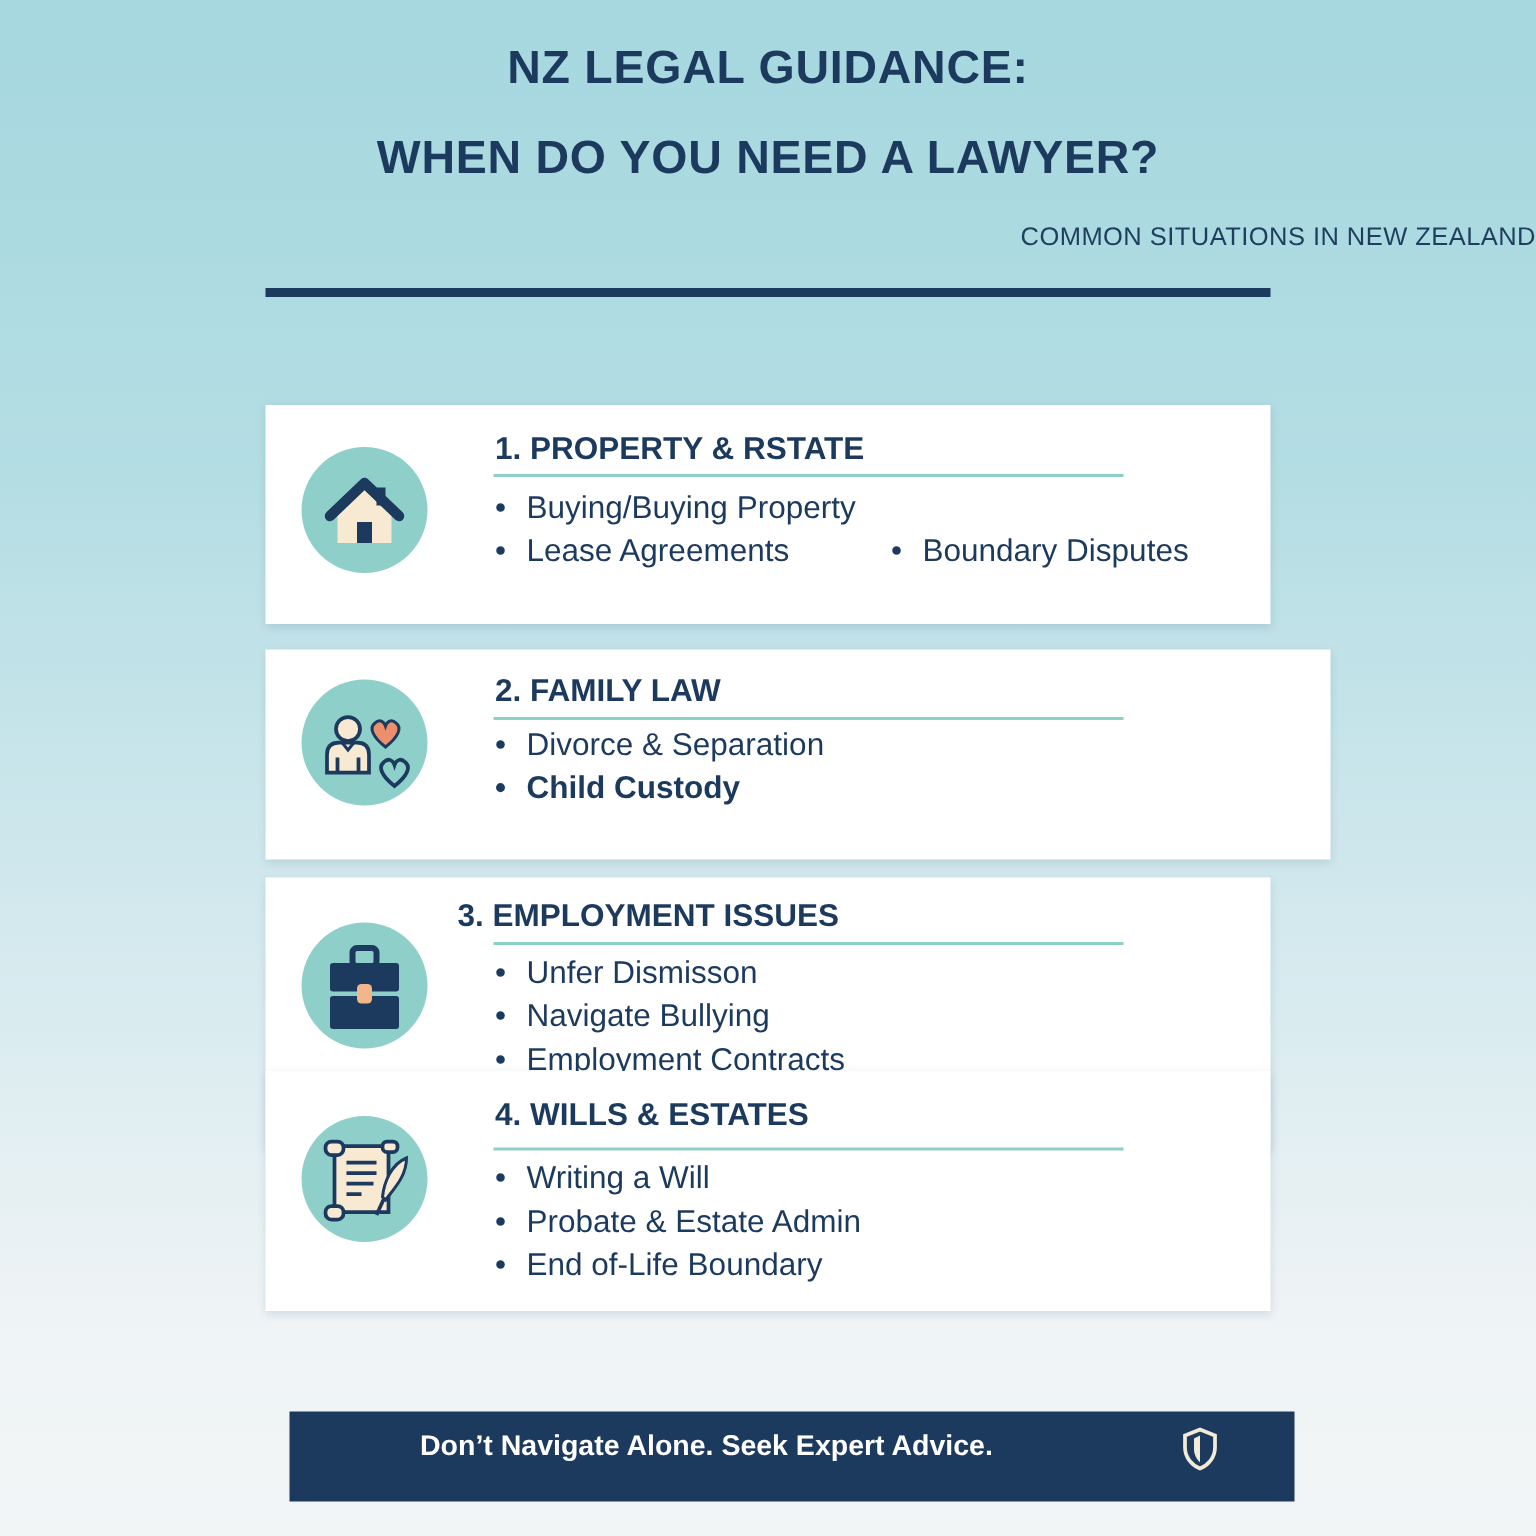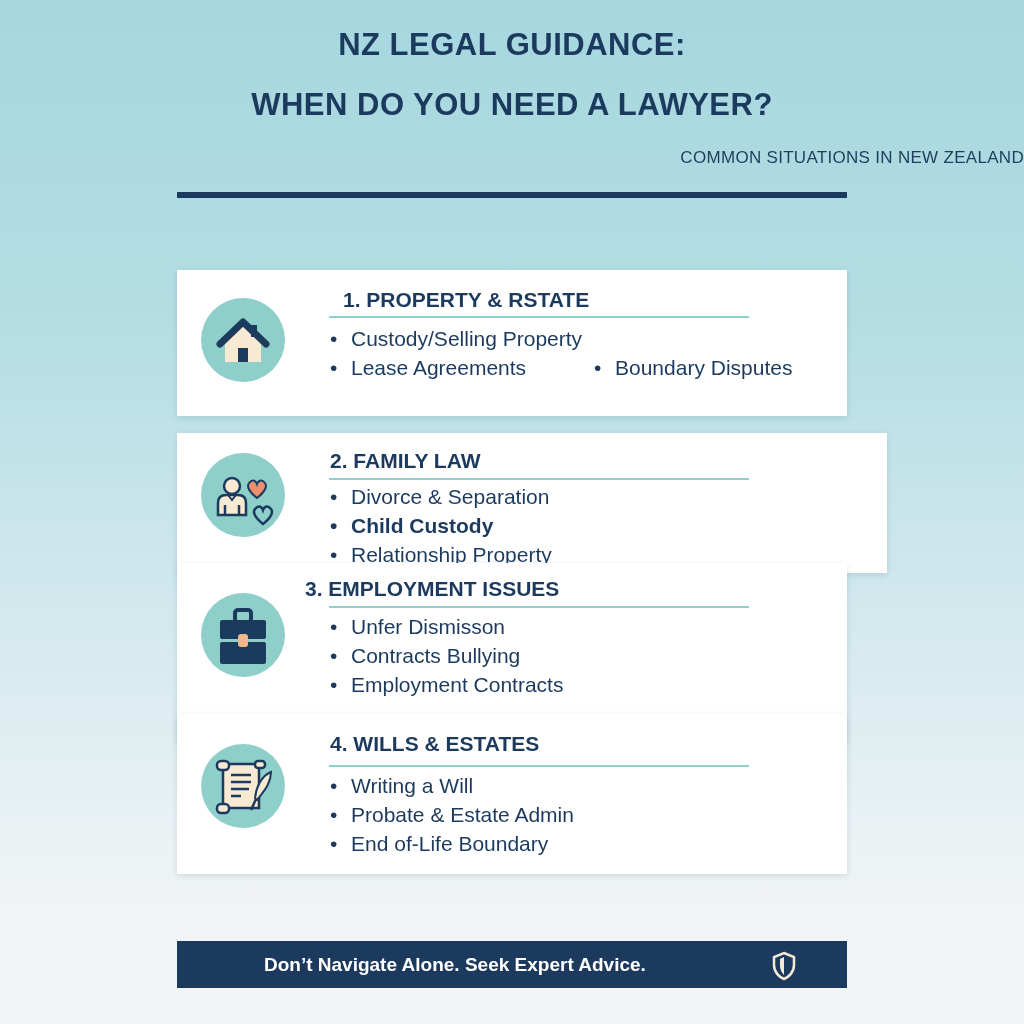--- a/index.html
+++ b/index.html
@@ -33,21 +33,21 @@
   .card-title {
     position:absolute; left:153px; font-weight:700; font-size:21px; color:#1c3a5e;
     white-space:nowrap;
   }
   .card-rule { position:absolute; left:152px; width:420px; height:2px; background:#8ecfca; }
   .bullet {
     position:absolute; font-size:21px; color:#1c3a5e; white-space:nowrap;
   }
   .bullet::before { content:"•"; display:inline-block; width:21px; }
   .footer {
-    position:absolute; left:177px; top:941px; width:670px; height:47px; background:#1c3a5e;
+    position:absolute; left:193px; top:941px; width:670px; height:60px; background:#1c3a5e;
   }
   .footer-text {
     position:absolute; left:87px; top:13px; font-weight:700; font-size:19px; color:#ffffff; white-space:nowrap;
   }
   .shield { position:absolute; left:594px; top:10px; width:26px; height:30px; }
 </style>
 </head>
 <body>
 
 <div class="title t1" style="top:24px;">NZ LEGAL GUIDANCE:</div>
@@ -57,59 +57,58 @@
 
 <div class="card" style="top:270px;height:146px;">
   <div class="circle" style="top:28px;">
     <svg viewBox="0 0 84 84">
       <polygon points="24,44 42,27 60,44 60,64 24,64" fill="#f8ead2"></polygon>
       <rect x="37" y="50" width="10" height="14" fill="#1c3a5e"></rect>
       <rect x="50" y="27" width="6" height="12" fill="#1c3a5e"></rect>
       <polyline points="19,46 42,24 65,46" fill="none" stroke="#1c3a5e" stroke-width="7" stroke-linecap="round" stroke-linejoin="round"></polyline>
     </svg>
   </div>
-  <div class="card-title" style="top:18px;margin-left:13px;">1. PROPERTY &amp; RSTATE</div>
+  <div class="card-title" style="top:18px;">1. PROPERTY &amp; RSTATE</div>
   <div class="card-rule" style="top:46px;"></div>
-  <div class="bullet" style="left:153px;top:57px;">Custody/Selling Property</div>
+  <div class="bullet" style="left:153px;top:57px;">Buying/Buying Property</div>
   <div class="bullet" style="left:153px;top:86px;">Lease Agreements</div>
   <div class="bullet" style="left:417px;top:86px;">Boundary Disputes</div>
 </div>
 
 <div class="card" style="top:433px;height:140px;padding-left:40px;">
   <div class="circle" style="top:20px;">
     <svg viewBox="0 0 84 84">
       <circle cx="31" cy="33" r="8" fill="#f8ead2" stroke="#1c3a5e" stroke-width="2.5"></circle>
       <path d="M17,62 L17,50 Q17,42 25,42 L37,42 Q45,42 45,50 L45,62 Z" fill="#f8ead2" stroke="#1c3a5e" stroke-width="2.5"></path>
       <line x1="24" y1="52" x2="24" y2="62" stroke="#1c3a5e" stroke-width="2.5"></line>
       <line x1="38" y1="52" x2="38" y2="62" stroke="#1c3a5e" stroke-width="2.5"></line>
       <path d="M27,42 L31,47 L35,42" fill="none" stroke="#1c3a5e" stroke-width="2"></path>
       <path d="M56,45 C47,38 45,32 49,29 C52,26 55,28 56,31 C57,28 60,26 63,29 C67,32 65,38 56,45 Z" fill="#ec8f6c" stroke="#1c3a5e" stroke-width="2"></path>
       <path d="M62,71 C53,64 51,58 55,55 C58,52 61,54 62,57 C63,54 66,52 69,55 C73,58 71,64 62,71 Z" fill="none" stroke="#1c3a5e" stroke-width="2.5"></path>
     </svg>
   </div>
   <div class="card-title" style="top:16px;">2. FAMILY LAW</div>
   <div class="card-rule" style="top:45px;"></div>
   <div class="bullet" style="left:153px;top:52px;">Divorce &amp; Separation</div>
   <div class="bullet" style="left:153px;top:81px;font-weight:bold;">Child Custody</div>
-  <div class="bullet" style="left:153px;top:110px;">Relationship Property</div>
 </div>
 
-<div class="card" style="top:563px;height:180px;">
+<div class="card" style="top:585px;height:180px;">
   <div class="circle" style="top:30px;">
     <svg viewBox="0 0 84 84">
       <rect x="34" y="17" width="16" height="12" rx="3" fill="none" stroke="#1c3a5e" stroke-width="4"></rect>
       <rect x="19" y="27" width="46" height="19" rx="2" fill="#1c3a5e"></rect>
       <rect x="19" y="49" width="46" height="22" rx="2" fill="#1c3a5e"></rect>
       <rect x="37" y="41" width="10" height="13" rx="3" fill="#f3b58a"></rect>
     </svg>
   </div>
   <div class="card-title" style="left:128px;top:14px;">3. EMPLOYMENT ISSUES</div>
   <div class="card-rule" style="top:43px;"></div>
   <div class="bullet" style="left:153px;top:52px;">Unfer Dismisson</div>
-  <div class="bullet" style="left:153px;top:81px;">Contracts Bullying</div>
+  <div class="bullet" style="left:153px;top:81px;">Navigate Bullying</div>
   <div class="bullet" style="left:153px;top:110px;">Employment Contracts</div>
 </div>
 
 <div class="card" style="top:714px;height:160px;text-decoration:underline;">
   <div class="circle" style="top:30px;">
     <svg viewBox="0 0 84 84">
       <path d="M22,20 L58,20 L58,64 L22,64 Z" fill="#f8ead2" stroke="#1c3a5e" stroke-width="2.5"></path>
       <rect x="16" y="17" width="12" height="9" rx="4" fill="#f8ead2" stroke="#1c3a5e" stroke-width="2.5"></rect>
       <rect x="54" y="17" width="10" height="7" rx="3" fill="#f8ead2" stroke="#1c3a5e" stroke-width="2.5"></rect>
       <rect x="16" y="60" width="12" height="9" rx="4" fill="#f8ead2" stroke="#1c3a5e" stroke-width="2.5"></rect>

